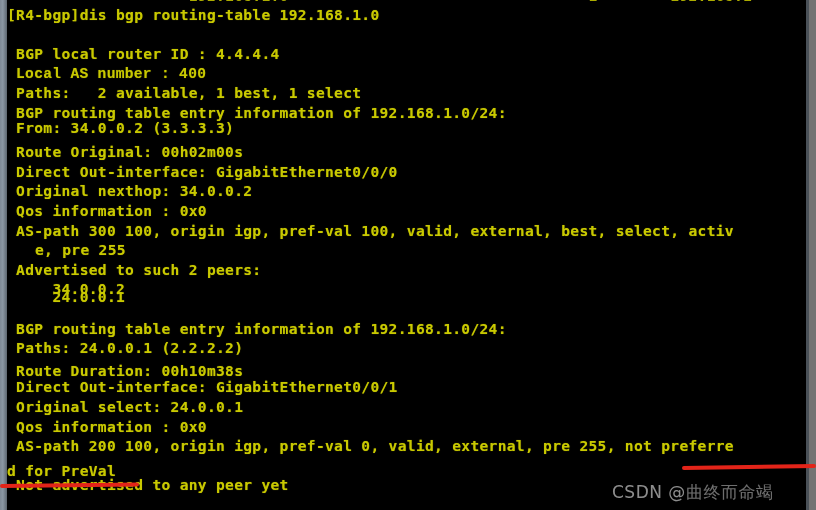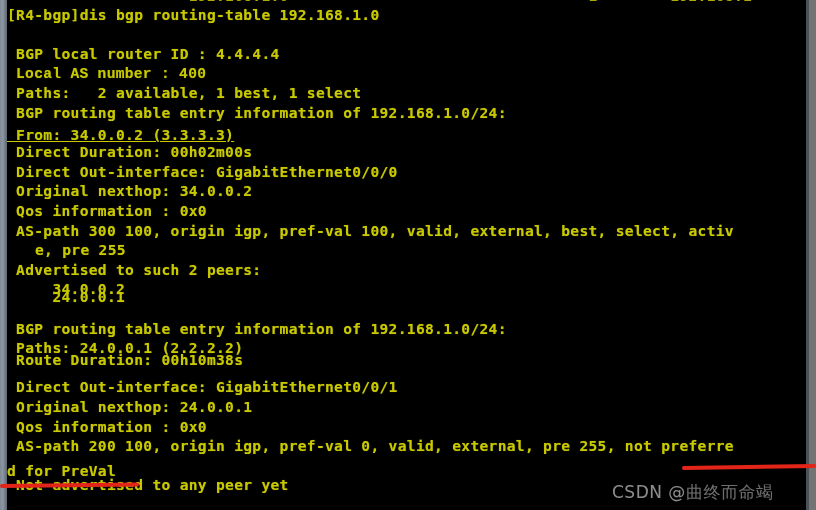--- a/index.html
+++ b/index.html
@@ -123,35 +123,35 @@
 
   <div id="terminal">
     <div id="partial-top">                    192.168.1.0                                 1        192.168.1</div>
     <div id="lines-host">
         <div class="tline" style="top: 5px;">[R4-bgp]dis bgp routing-table 192.168.1.0</div>
         <div class="tline" style="top: 24.6px;"></div>
         <div class="tline" style="top: 44.2px;"> BGP local router ID : 4.4.4.4</div>
         <div class="tline" style="top: 63.8px; font-family: Liberation Mono, monospace;"> Local AS number : 400</div>
         <div class="tline" style="top: 83.4px;"> Paths:   2 available, 1 best, 1 select</div>
         <div class="tline" style="top: 103px;"> BGP routing table entry information of 192.168.1.0/24:</div>
-        <div class="tline" style="top: 125px; text-decoration: underline;"> From: 34.0.0.2 (3.3.3.3)</div>
-        <div class="tline" style="top: 142.2px;"> Direct Duration: 00h02m00s</div>
+        <div class="tline" style="top: 118px;"> From: 34.0.0.2 (3.3.3.3)</div>
+        <div class="tline" style="top: 142.2px;"> Route Original: 00h02m00s</div>
         <div class="tline" style="top: 161.8px;"> Direct Out-interface: GigabitEthernet0/0/0</div>
         <div class="tline" style="top: 181.4px;"> Original nexthop: 34.0.0.2</div>
         <div class="tline" style="top: 201px;"> Qos information : 0x0</div>
         <div class="tline" style="top: 220.6px;"> AS-path 300 100, origin igp, pref-val 100, valid, external, best, select, activ</div>
         <div class="tline" style="top: 240.2px; padding-left: 28px;">e, pre 255</div>
         <div class="tline" style="top: 259.8px; text-align: center;"> Advertised to such 2 peers:</div>
         <div class="tline" style="top: 279.4px;">     34.0.0.2</div>
         <div class="tline" style="top: 287px;">     24.0.0.1</div>
         <div class="tline" style="top: 318.6px;"> BGP routing table entry information of 192.168.1.0/24:</div>
         <div class="tline" style="top: 338.2px;"> Paths: 24.0.0.1 (2.2.2.2)</div>
-        <div class="tline" style="top: 350px;"> Route Duration: 00h10m38s</div>
+        <div class="tline" style="top: 361px;"> Route Duration: 00h10m38s</div>
         <div class="tline" style="top: 377.4px;"> Direct Out-interface: GigabitEthernet0/0/1</div>
-        <div class="tline" style="top: 397px;"> Original nexthop: 24.0.0.1</div>
+        <div class="tline" style="top: 397px;"> Original select: 24.0.0.1</div>
         <div class="tline" style="top: 416.6px;"> Qos information : 0x0</div>
         <div class="tline" style="top: 436.2px;"> AS-path 200 100, origin igp, pref-val 0, valid, external, pre 255, not preferre</div>
         <div class="tline" style="top: 461px;">d for PreVal</div>
         <div class="tline" style="top: 475.4px;"> Not advertised to any peer yet</div>
       </div>
   </div>
 
   <div class="redline" id="redline-a"></div>
   <div class="redline" id="redline-b"></div>
 

